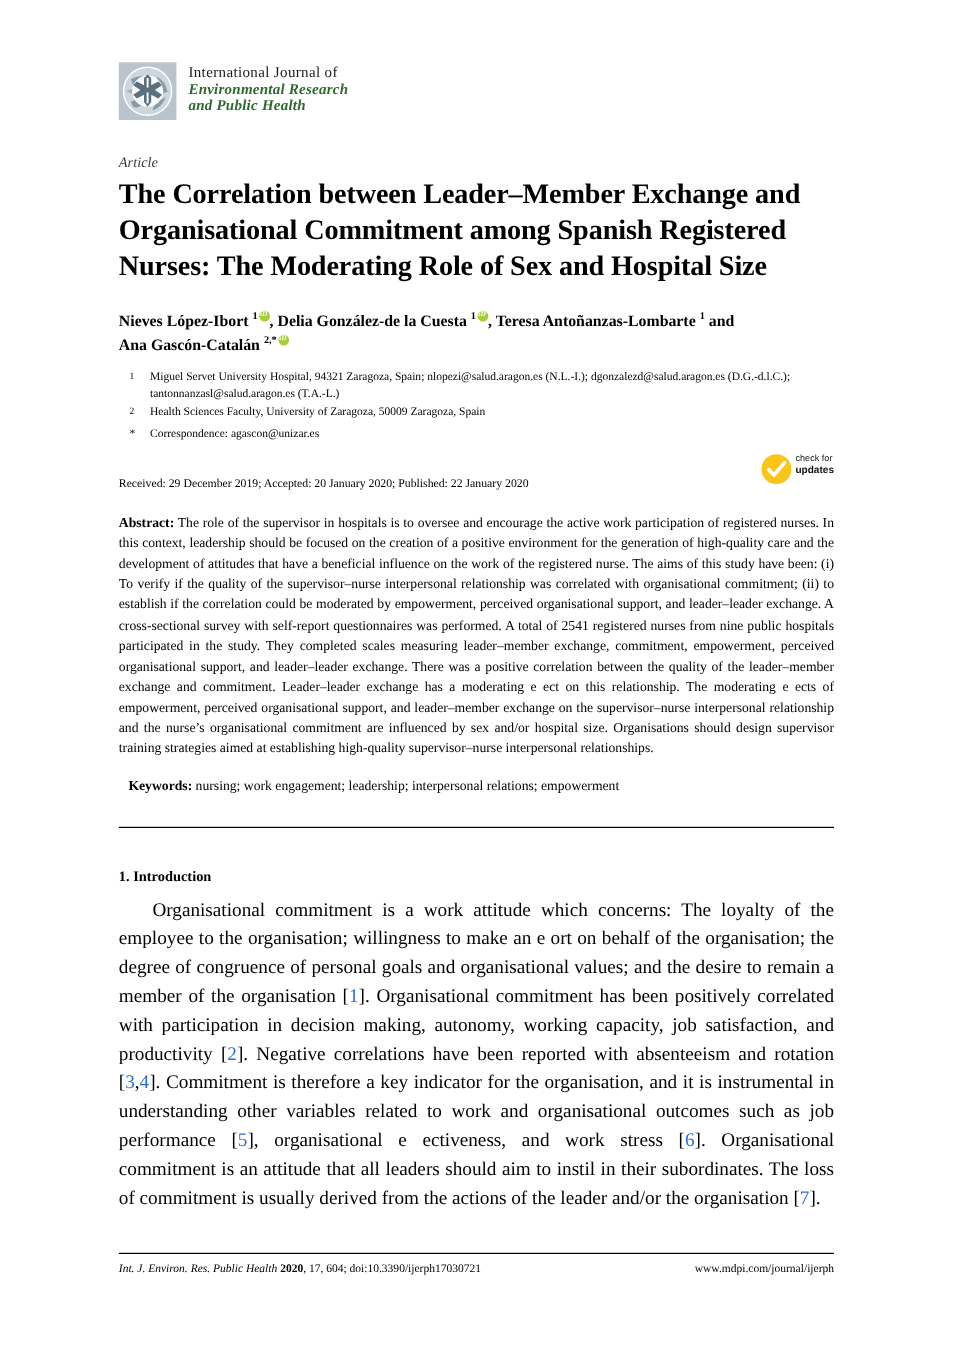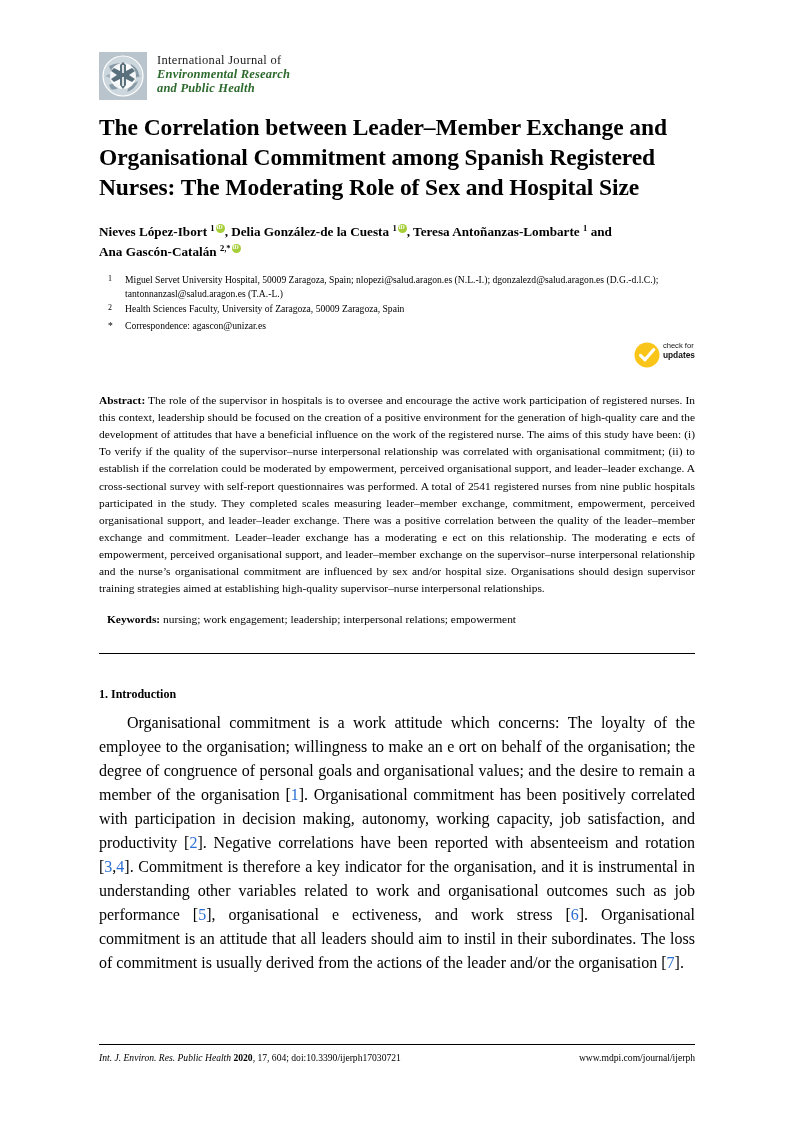--- a/index.html
+++ b/index.html
@@ -241,44 +241,46 @@
           <path d="M23.2 13 h1.6 v8 h-1.6 z M23.2 25 h1.6 v9 h-1.6 z" fill="#ffffff"></path>
         </svg>
       </div>
       <div class="masthead-text">
         <div class="journal-line1">International Journal of</div>
         <div class="journal-line2">Environmental Research</div>
         <div class="journal-line3">and Public Health</div>
       </div>
     </div>
 
+    <div class="article-label">Article</div>
 
     <h1 class="title">The Correlation between Leader–Member Exchange and Organisational Commitment among Spanish Registered Nurses: The Moderating Role of Sex and Hospital Size</h1>
 
     <div class="authors">
       <span>Nieves López-Ibort </span><span class="sup">1</span><span class="orcid"></span><span>, Delia González-de la Cuesta </span><span class="sup">1</span><span class="orcid"></span><span>, Teresa Antoñanzas-Lombarte </span><span class="sup">1</span><span> and</span><br>
       <span>Ana Gascón-Catalán </span><span class="sup">2,*</span><span class="orcid"></span>
     </div>
 
     <div class="affiliations">
       <div class="aff-row">
         <div class="aff-marker"><span class="mk">1</span></div>
-        <div class="aff-body">Miguel Servet University Hospital, 50009 Zaragoza, Spain; nlopezi@salud.aragon.es (N.L.-I.); dgonzalezd@salud.aragon.es (D.G.-d.l.C.); tantonnanzasl@salud.aragon.es (T.A.-L.)</div>
+        <div class="aff-body">Miguel Servet University Hospital, 94321 Zaragoza, Spain; nlopezi@salud.aragon.es (N.L.-I.); dgonzalezd@salud.aragon.es (D.G.-d.l.C.); tantonnanzasl@salud.aragon.es (T.A.-L.)</div>
       </div>
       <div class="aff-row">
         <div class="aff-marker"><span class="mk">2</span></div>
         <div class="aff-body">Health Sciences Faculty, University of Zaragoza, 50009 Zaragoza, Spain</div>
       </div>
       <div class="aff-row">
         <div class="aff-marker"><span class="mkstar">*</span></div>
         <div class="aff-body">Correspondence: agascon@unizar.es</div>
       </div>
     </div>
 
     <div class="dates-row">
+      <div class="dates">Received: 29 December 2019; Accepted: 20 January 2020; Published: 22 January 2020</div>
       <div class="check-updates">
         <div class="cu-badge">
           <svg width="26" height="26" viewBox="0 0 26 26">
             <circle cx="13" cy="13" r="12.5" fill="#f9c518"></circle>
             <path d="M6.5 13.4 L11 17.8 L19.8 7.6" fill="none" stroke="#ffffff" stroke-width="3.1" stroke-linecap="round" stroke-linejoin="round"></path>
           </svg>
         </div>
         <div class="cu-text">
           <div class="cu-l1">check for</div>
           <div class="cu-l2">updates</div>

